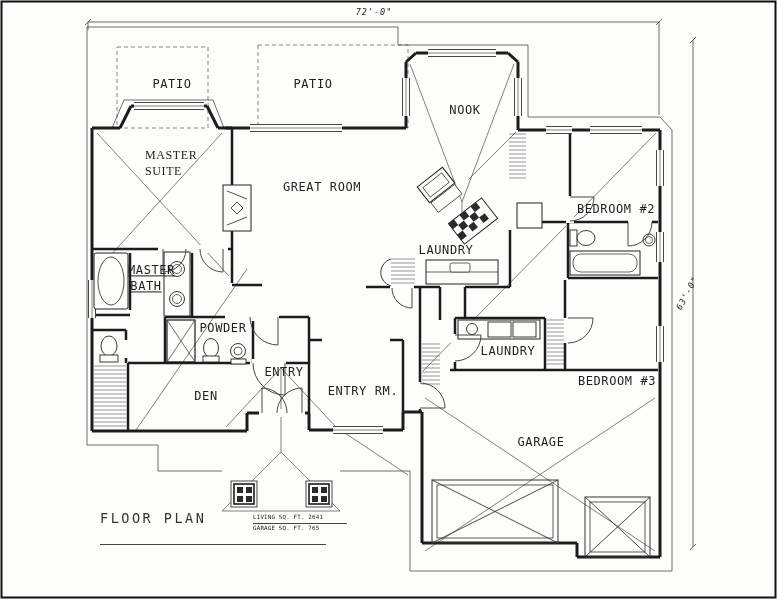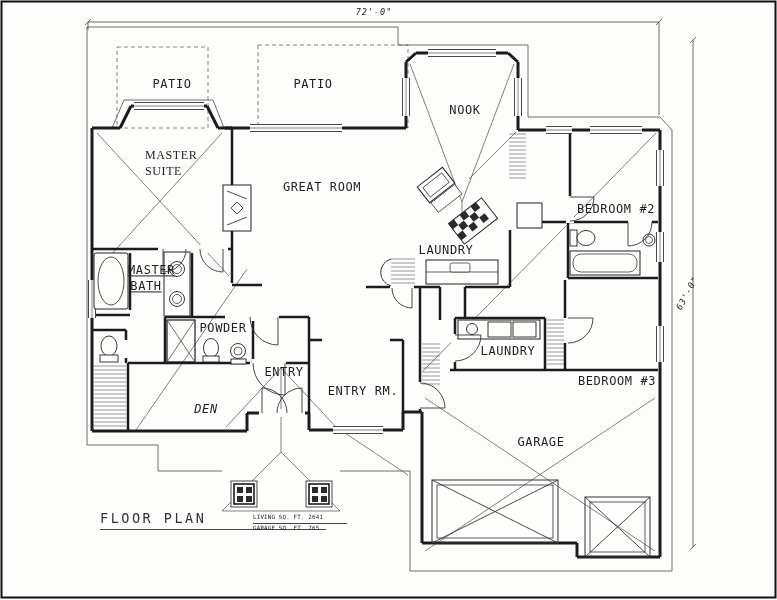--- a/index.html
+++ b/index.html
@@ -7,21 +7,21 @@
        font-family:"DejaVu Sans Mono","Liberation Mono",monospace;}
   #plan-svg{position:absolute;left:0;top:0;}
   .lbl{position:absolute;transform:translate(-50%,-50%);font-size:12px;letter-spacing:.6px;
        color:#1f1f1f;text-align:center;line-height:1.3;white-space:normal;}
   .wrap{width:36px;}
   .dim{position:absolute;transform:translate(-50%,-50%);font-size:8.5px;letter-spacing:1px;
        color:#222;font-style:italic;}
   .dim-r{transform:translate(-50%,-50%) rotate(-62deg);}
   #title-block{position:absolute;left:100px;top:510px;}
   #plan-title{font-size:13.5px;letter-spacing:2.5px;color:#333;border-bottom:1.6px solid #444;
-       padding-bottom:3px;width:226px;}
+       padding-bottom:18px;width:226px;}
   #sqft{position:absolute;left:253px;top:513px;font-size:5.8px;letter-spacing:.2px;color:#222;line-height:1.5;}
   #sqft .sq1{border-bottom:.8px solid #444;padding-bottom:1px;width:94px;}
 </style>
 </head>
 <body>
 
 <svg id="plan-svg" width="777" height="600" viewBox="0 0 777 600">
 
   <rect x="1.5" y="1.5" width="774" height="596" fill="none" stroke="#111" stroke-width="2"></rect>
 
@@ -420,21 +420,21 @@
 <div class="lbl" style="left:313px;top:85px;">PATIO</div>
 <div class="lbl" style="left:465px;top:111px;">NOOK</div>
 <div class="lbl wrap" style="left:163px;top:164px;font-family:Liberation Serif, serif;">MASTER SUITE</div>
 <div class="lbl" style="left:322px;top:188px;">GREAT ROOM</div>
 <div class="lbl" style="left:616px;top:191px;margin-top:19px;">BEDROOM #2</div>
 <div class="lbl" style="left:446px;top:251px;">LAUNDRY</div>
 <div class="lbl wrap" style="left:146px;top:279px;text-decoration:underline;">MASTER BATH</div>
 <div class="lbl" style="left:223px;top:329px;">POWDER</div>
 <div class="lbl" style="left:284px;top:353px;margin-top:20px;">ENTRY</div>
 <div class="lbl" style="left:508px;top:352px;">LAUNDRY</div>
-<div class="lbl" style="left:206px;top:410px;font-style:italic;">DEN</div>
+<div class="lbl" style="left:206px;top:397px;">DEN</div>
 <div class="lbl" style="left:363px;top:392px;">ENTRY RM.</div>
 <div class="lbl" style="left:617px;top:334px;margin-top:48px;">BEDROOM #3</div>
 <div class="lbl" style="left:541px;top:443px;text-align:center;">GARAGE</div>
 
 <div class="dim" style="left:374px;top:12px;">72'-0"</div>
 <div class="dim dim-r" style="left:687px;top:293px;">63'-0"</div>
 
 <div id="title-block">
   <div id="plan-title">FLOOR PLAN</div>
 </div>

